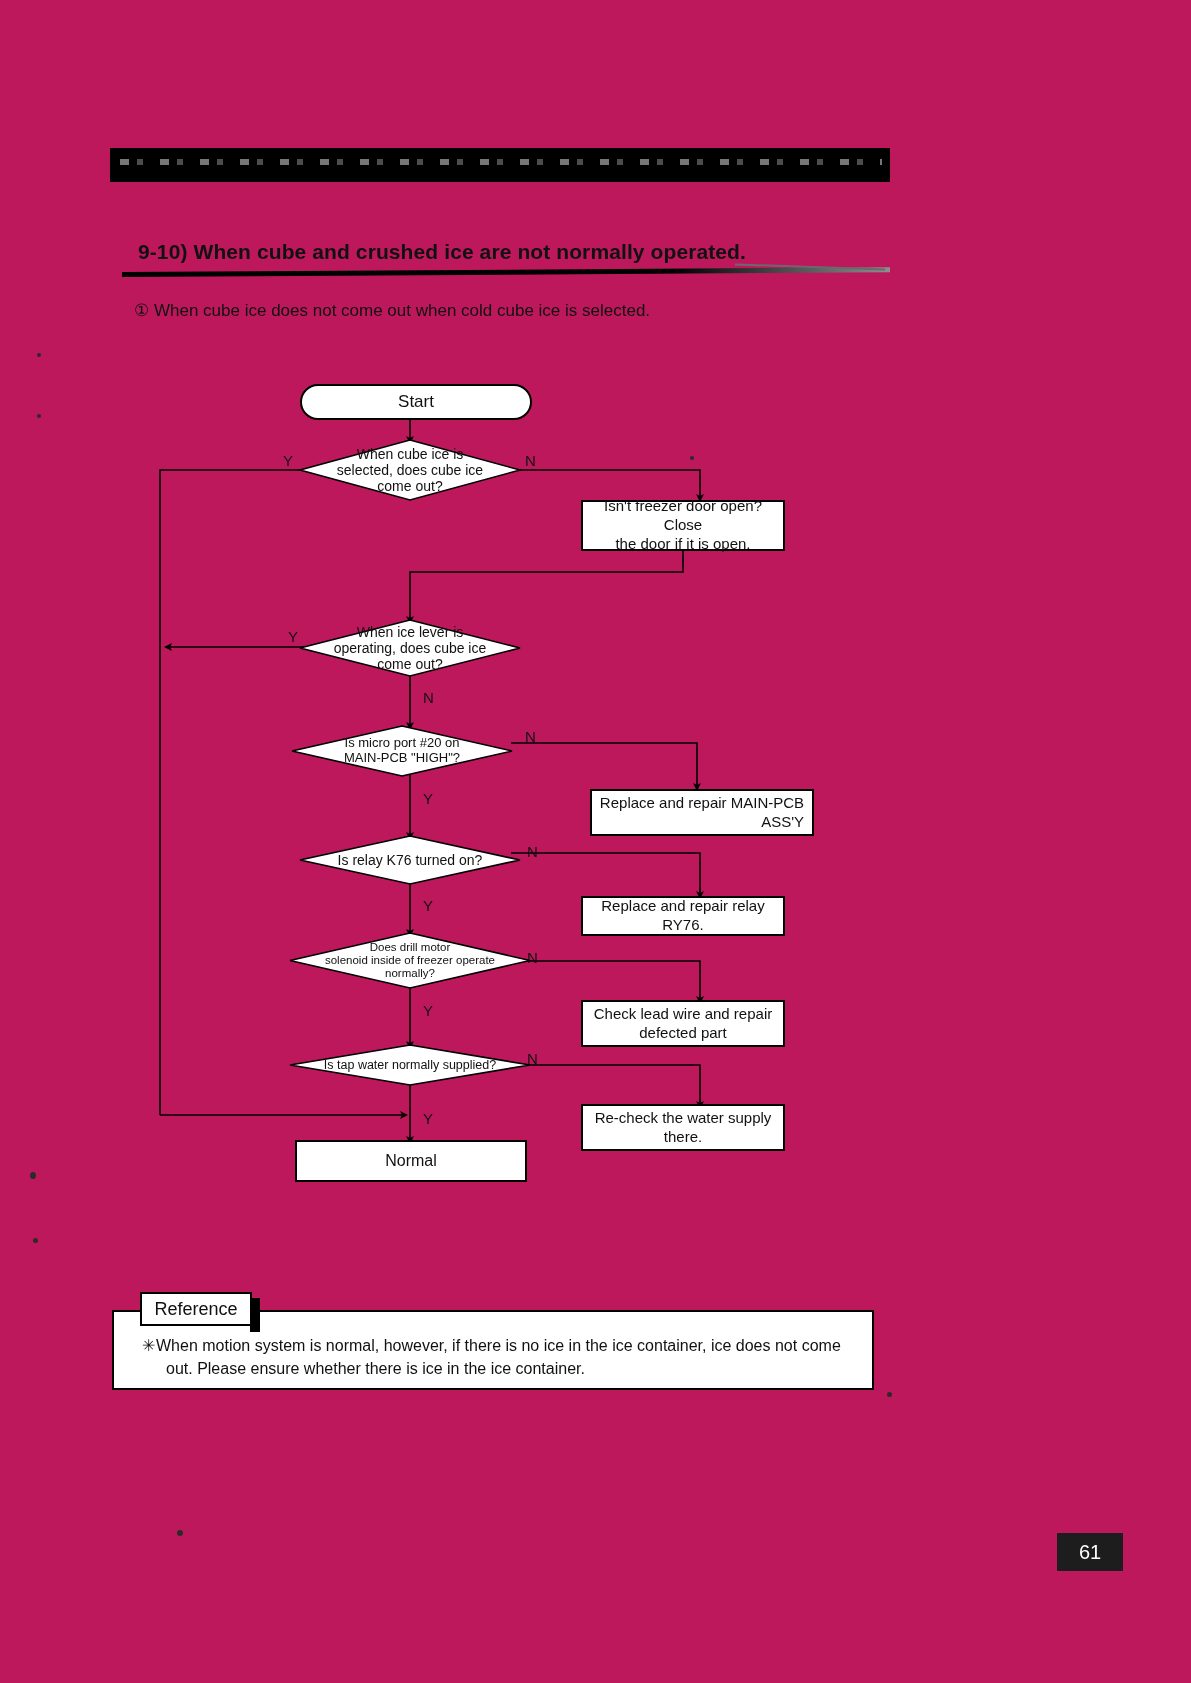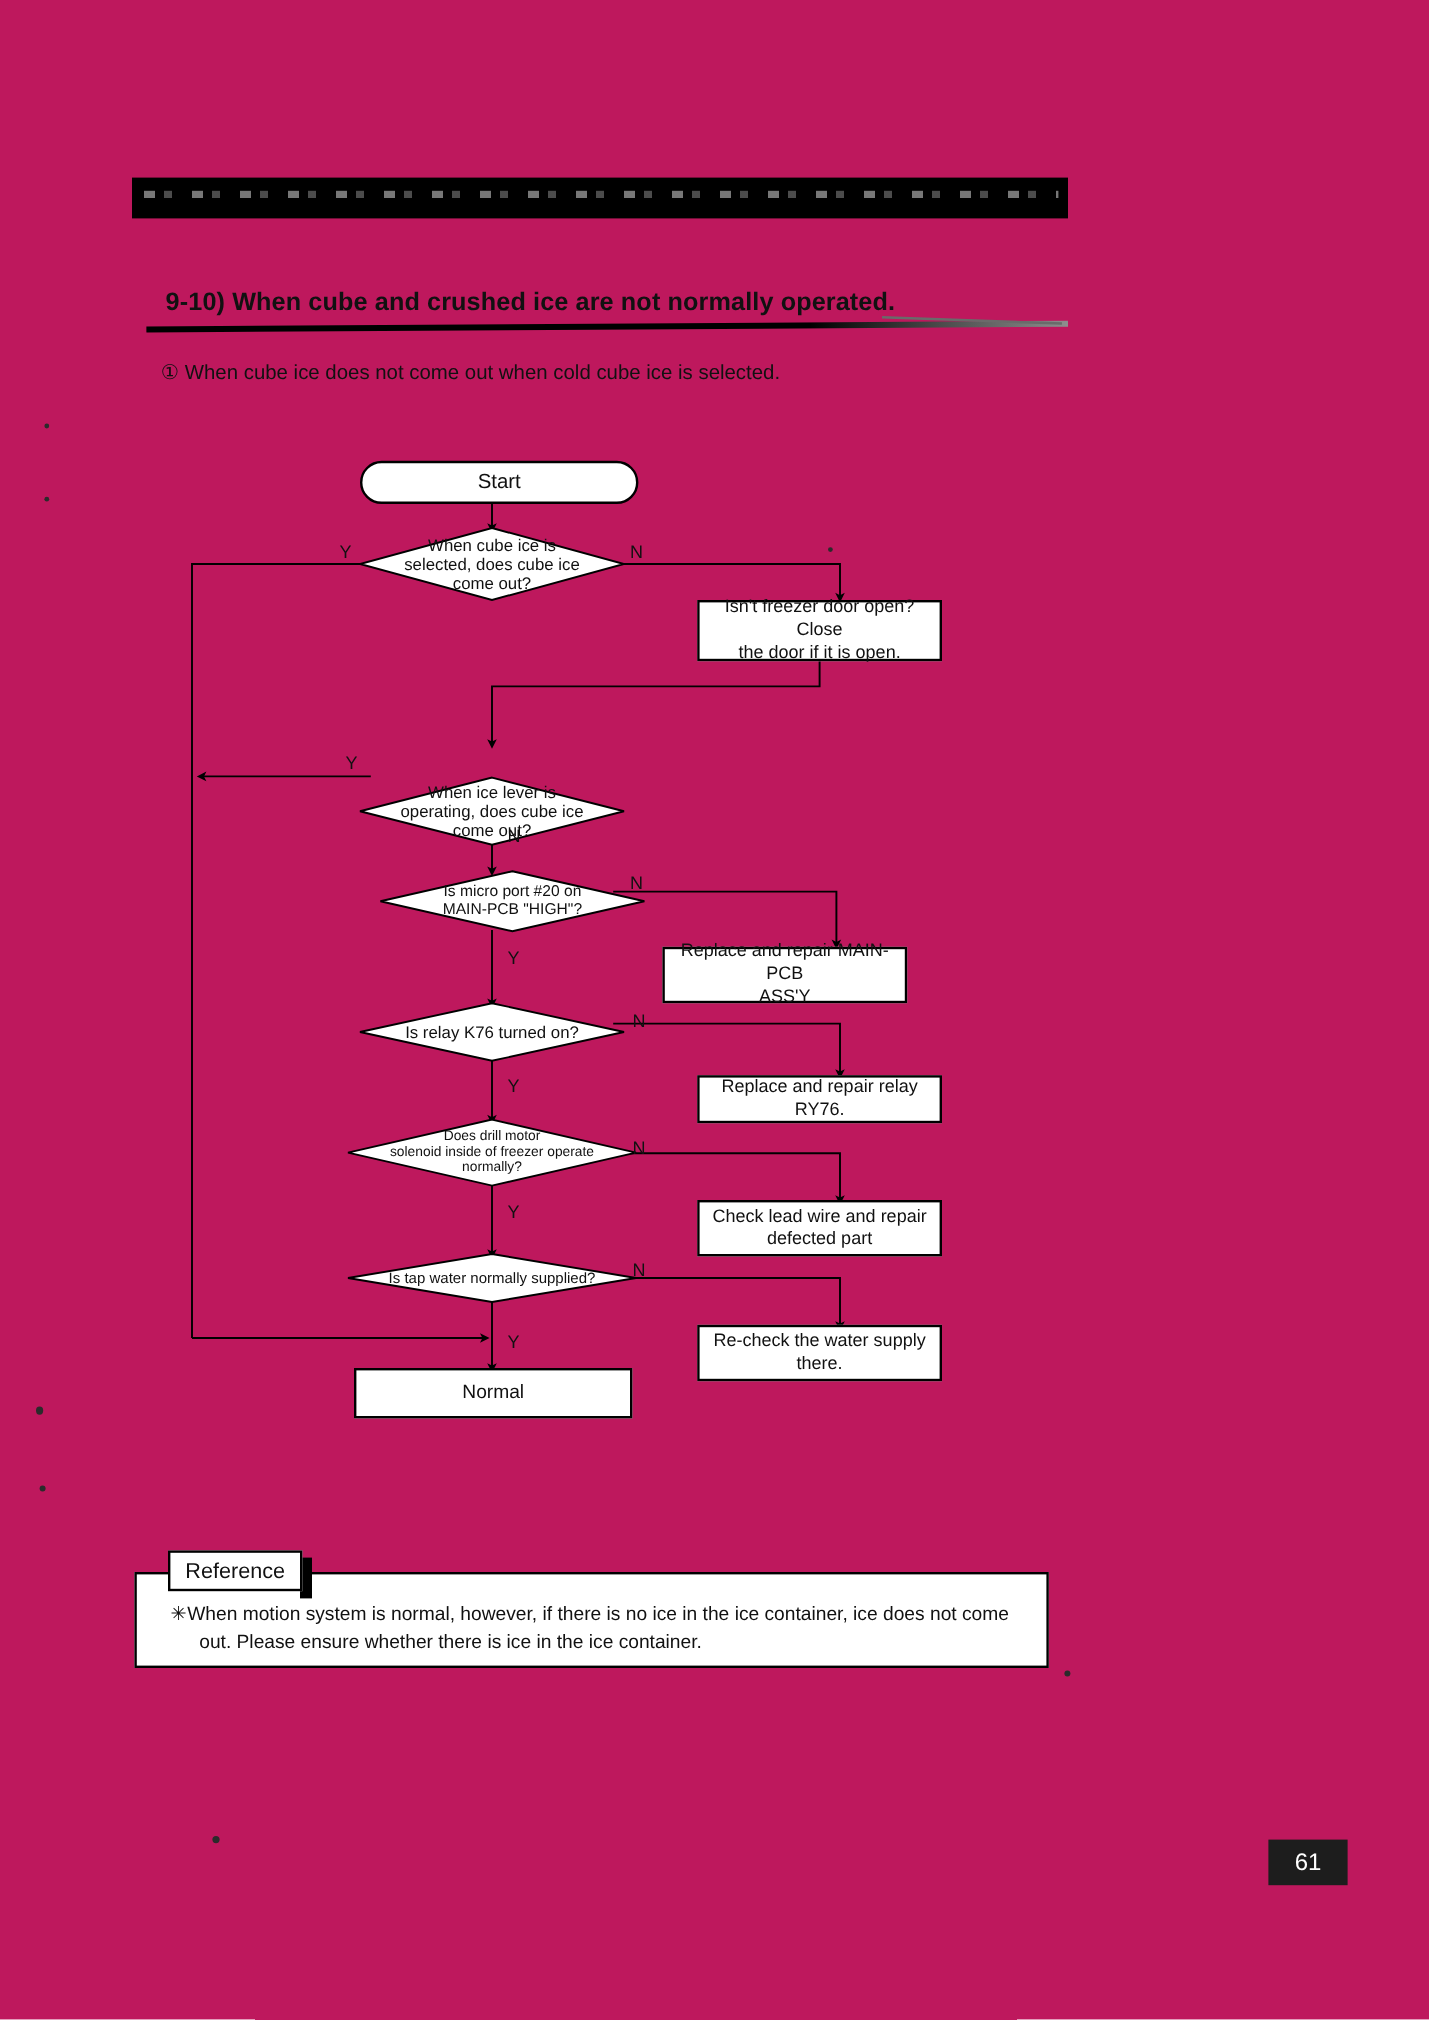--- a/index.html
+++ b/index.html
@@ -320,50 +320,50 @@
     <div class="branch-label" style="left:283px; top:452px;">Y</div>
     <div class="branch-label" style="left:525px; top:452px;">N</div>
 
     <div class="pbox" style="left:581px; top:500px; width:204px; height:51px;">
       <div>
         <span>Isn't freezer door open? Close</span><br>
         <span>the door if it is open.</span>
       </div>
     </div>
 
-    <div class="diamond" style="left:300px; top:620px; width:220px; height:56px;margin-top:28px;">
+    <div class="diamond" style="left:300px; top:620px; width:220px; height:56px;">
       <svg width="220" height="56" viewBox="0 0 220 56">
         <polygon points="110,0 220,28 110,56 0,28" fill="#fff" stroke="#000" stroke-width="1.6"></polygon>
       </svg>
       <div class="dlabel" style="font-size:14px;">
         <div>
           <span>When ice lever is</span><br>
           <span>operating, does cube ice</span><br>
           <span>come out?</span>
         </div>
       </div>
     </div>
     <div class="branch-label" style="left:288px; top:628px;">Y</div>
     <div class="branch-label" style="left:423px; top:689px;">N</div>
 
-    <div class="diamond" style="left:317px; top:726px; width:220px; height:50px;">
+    <div class="diamond" style="left:292px; top:726px; width:220px; height:50px;">
       <svg width="220" height="50" viewBox="0 0 220 50">
         <polygon points="110,0 220,25 110,50 0,25" fill="#fff" stroke="#000" stroke-width="1.6"></polygon>
       </svg>
       <div class="dlabel" style="font-size:13px;">
         <div>
           <span>Is micro port #20 on</span><br>
           <span>MAIN-PCB "HIGH"?</span>
         </div>
       </div>
     </div>
     <div class="branch-label" style="left:525px; top:728px;">N</div>
     <div class="branch-label" style="left:423px; top:790px;">Y</div>
 
-    <div class="pbox" style="left:552px; top:789px; width:204px; height:47px;">
+    <div class="pbox" style="left:590px; top:789px; width:224px; height:47px;text-align:right;">
       <div>
         <span>Replace and repair MAIN-PCB</span><br>
         <span>ASS'Y</span>
       </div>
     </div>
 
     <div class="diamond" style="left:300px; top:836px; width:220px; height:48px;">
       <svg width="220" height="48" viewBox="0 0 220 48">
         <polygon points="110,0 220,24 110,48 0,24" fill="#fff" stroke="#000" stroke-width="1.6"></polygon>
       </svg>

